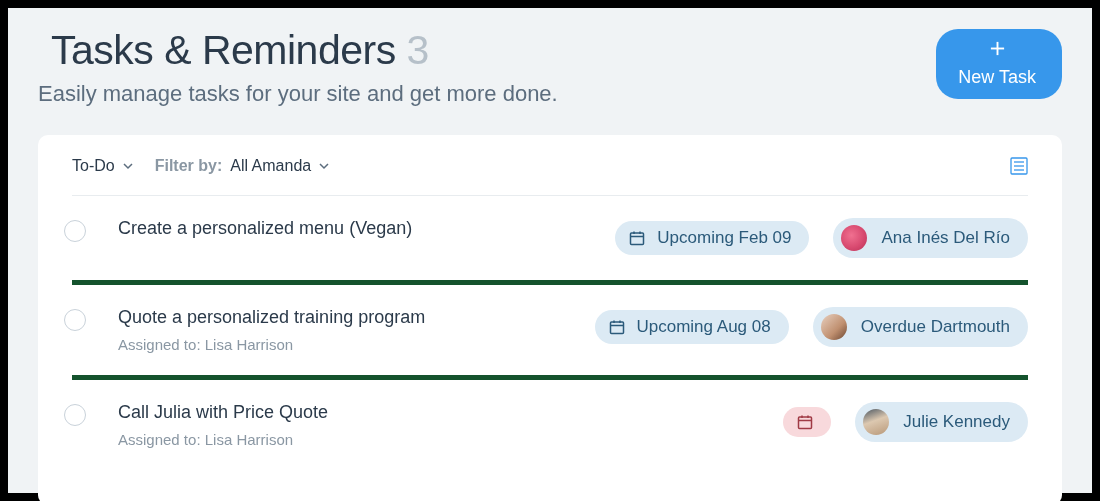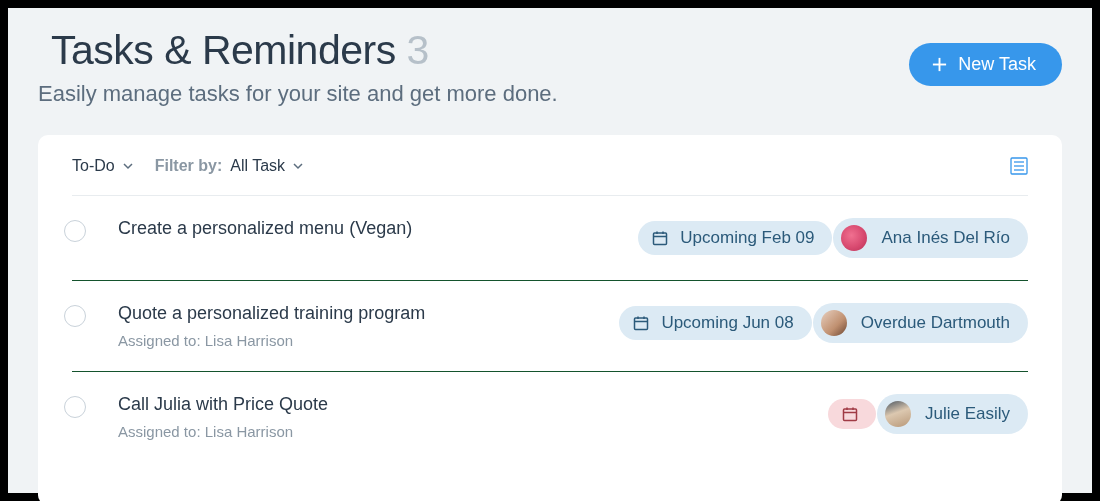--- a/index.html
+++ b/index.html
@@ -48,21 +48,22 @@
       color: #fff;
       border: none;
       border-radius: 22px;
       padding: 11px 26px 11px 22px;
       font-size: 18px;
       font-weight: 400;
       cursor: pointer;
       display: flex;
       align-items: center;
       gap: 10px;
-      margin-top: 15px;
+      margin-top: 1px;
+      flex-direction: column;
     }
     .new-task-btn svg {
       width: 17px;
       height: 17px;
     }
     .panel {
       background: #fff;
       border-radius: 10px;
       margin-top: 28px;
       padding: 22px 34px 0 34px;
@@ -108,21 +109,21 @@
       stroke-width: 1.3;
     }
     .list-icon line {
       stroke: #3797eb;
       stroke-width: 1.3;
     }
     .task-row {
       display: flex;
       align-items: flex-start;
       padding: 22px 0;
-      border-bottom: 1px solid #14532d;
+      border-bottom: 5px solid #14532d;
       gap: 18px;
     }
     .task-row:last-child {
       border-bottom: none;
     }
     .task-check {
       width: 22px;
       height: 22px;
       border: 1.5px solid #c9d2da;
       border-radius: 50%;
@@ -140,21 +141,21 @@
       color: #2b3a4a;
       font-weight: 400;
     }
     .task-sub {
       font-size: 15px;
       color: #8a97a3;
       margin-top: 8px;
     }
     .pills {
       display: flex;
-      gap: 1px;
+      gap: 24px;
       align-items: center;
     }
     .pill {
       border-radius: 20px;
       padding: 7px 18px 7px 14px;
       display: flex;
       align-items: center;
       gap: 12px;
       font-size: 17px;
       white-space: nowrap;
@@ -224,21 +225,21 @@
   <div class="panel">
     <div class="filter-bar">
       <div class="filter-item">
         <span>To-Do</span>
         <svg class="chevron" viewBox="0 0 10 10">
             <path d="M1 3 L5 7 L9 3"></path>
           </svg>
       </div>
       <div class="filter-item">
         <span class="filter-label">Filter by:</span>
-        <span>All Task</span>
+        <span>All Amanda</span>
         <svg class="chevron" viewBox="0 0 10 10">
             <path d="M1 3 L5 7 L9 3"></path>
           </svg>
       </div>
       <svg class="list-icon" viewBox="0 0 18 18">
         <rect x="1" y="1" width="16" height="16" rx="1"></rect>
         <line x1="4" y1="5" x2="14" y2="5"></line>
         <line x1="4" y1="9" x2="14" y2="9"></line>
         <line x1="4" y1="13" x2="14" y2="13"></line>
       </svg>
@@ -273,21 +274,21 @@
             <div class="task-sub">Assigned to: Lisa Harrison</div>
           </div>
           <div class="pills">
             <div class="pill date-upcoming">
               <svg class="cal-icon" viewBox="0 0 16 16">
                 <rect x="1.5" y="3" width="13" height="11.5" rx="1"></rect>
                 <line x1="1.5" y1="6.5" x2="14.5" y2="6.5"></line>
                 <line x1="5" y1="1.5" x2="5" y2="4"></line>
                 <line x1="11" y1="1.5" x2="11" y2="4"></line>
               </svg>
-              <span>Upcoming Jun 08</span>
+              <span>Upcoming Aug 08</span>
             </div>
             <div class="pill assignee">
               <span class="avatar amanda"></span>
               <span>Overdue Dartmouth</span>
             </div>
           </div>
         </div>
         <div class="task-row">
           <div class="task-check"></div>
           <div class="task-main">
@@ -298,19 +299,19 @@
             <div class="pill date-overdue">
               <svg class="cal-icon" viewBox="0 0 16 16">
                 <rect x="1.5" y="3" width="13" height="11.5" rx="1"></rect>
                 <line x1="1.5" y1="6.5" x2="14.5" y2="6.5"></line>
                 <line x1="5" y1="1.5" x2="5" y2="4"></line>
                 <line x1="11" y1="1.5" x2="11" y2="4"></line>
               </svg>
             </div>
             <div class="pill assignee">
               <span class="avatar julie"></span>
-              <span>Julie Easily</span>
+              <span>Julie Kennedy</span>
             </div>
           </div>
         </div>
       </div>
   </div>
 </div>
 
 </body></html>

